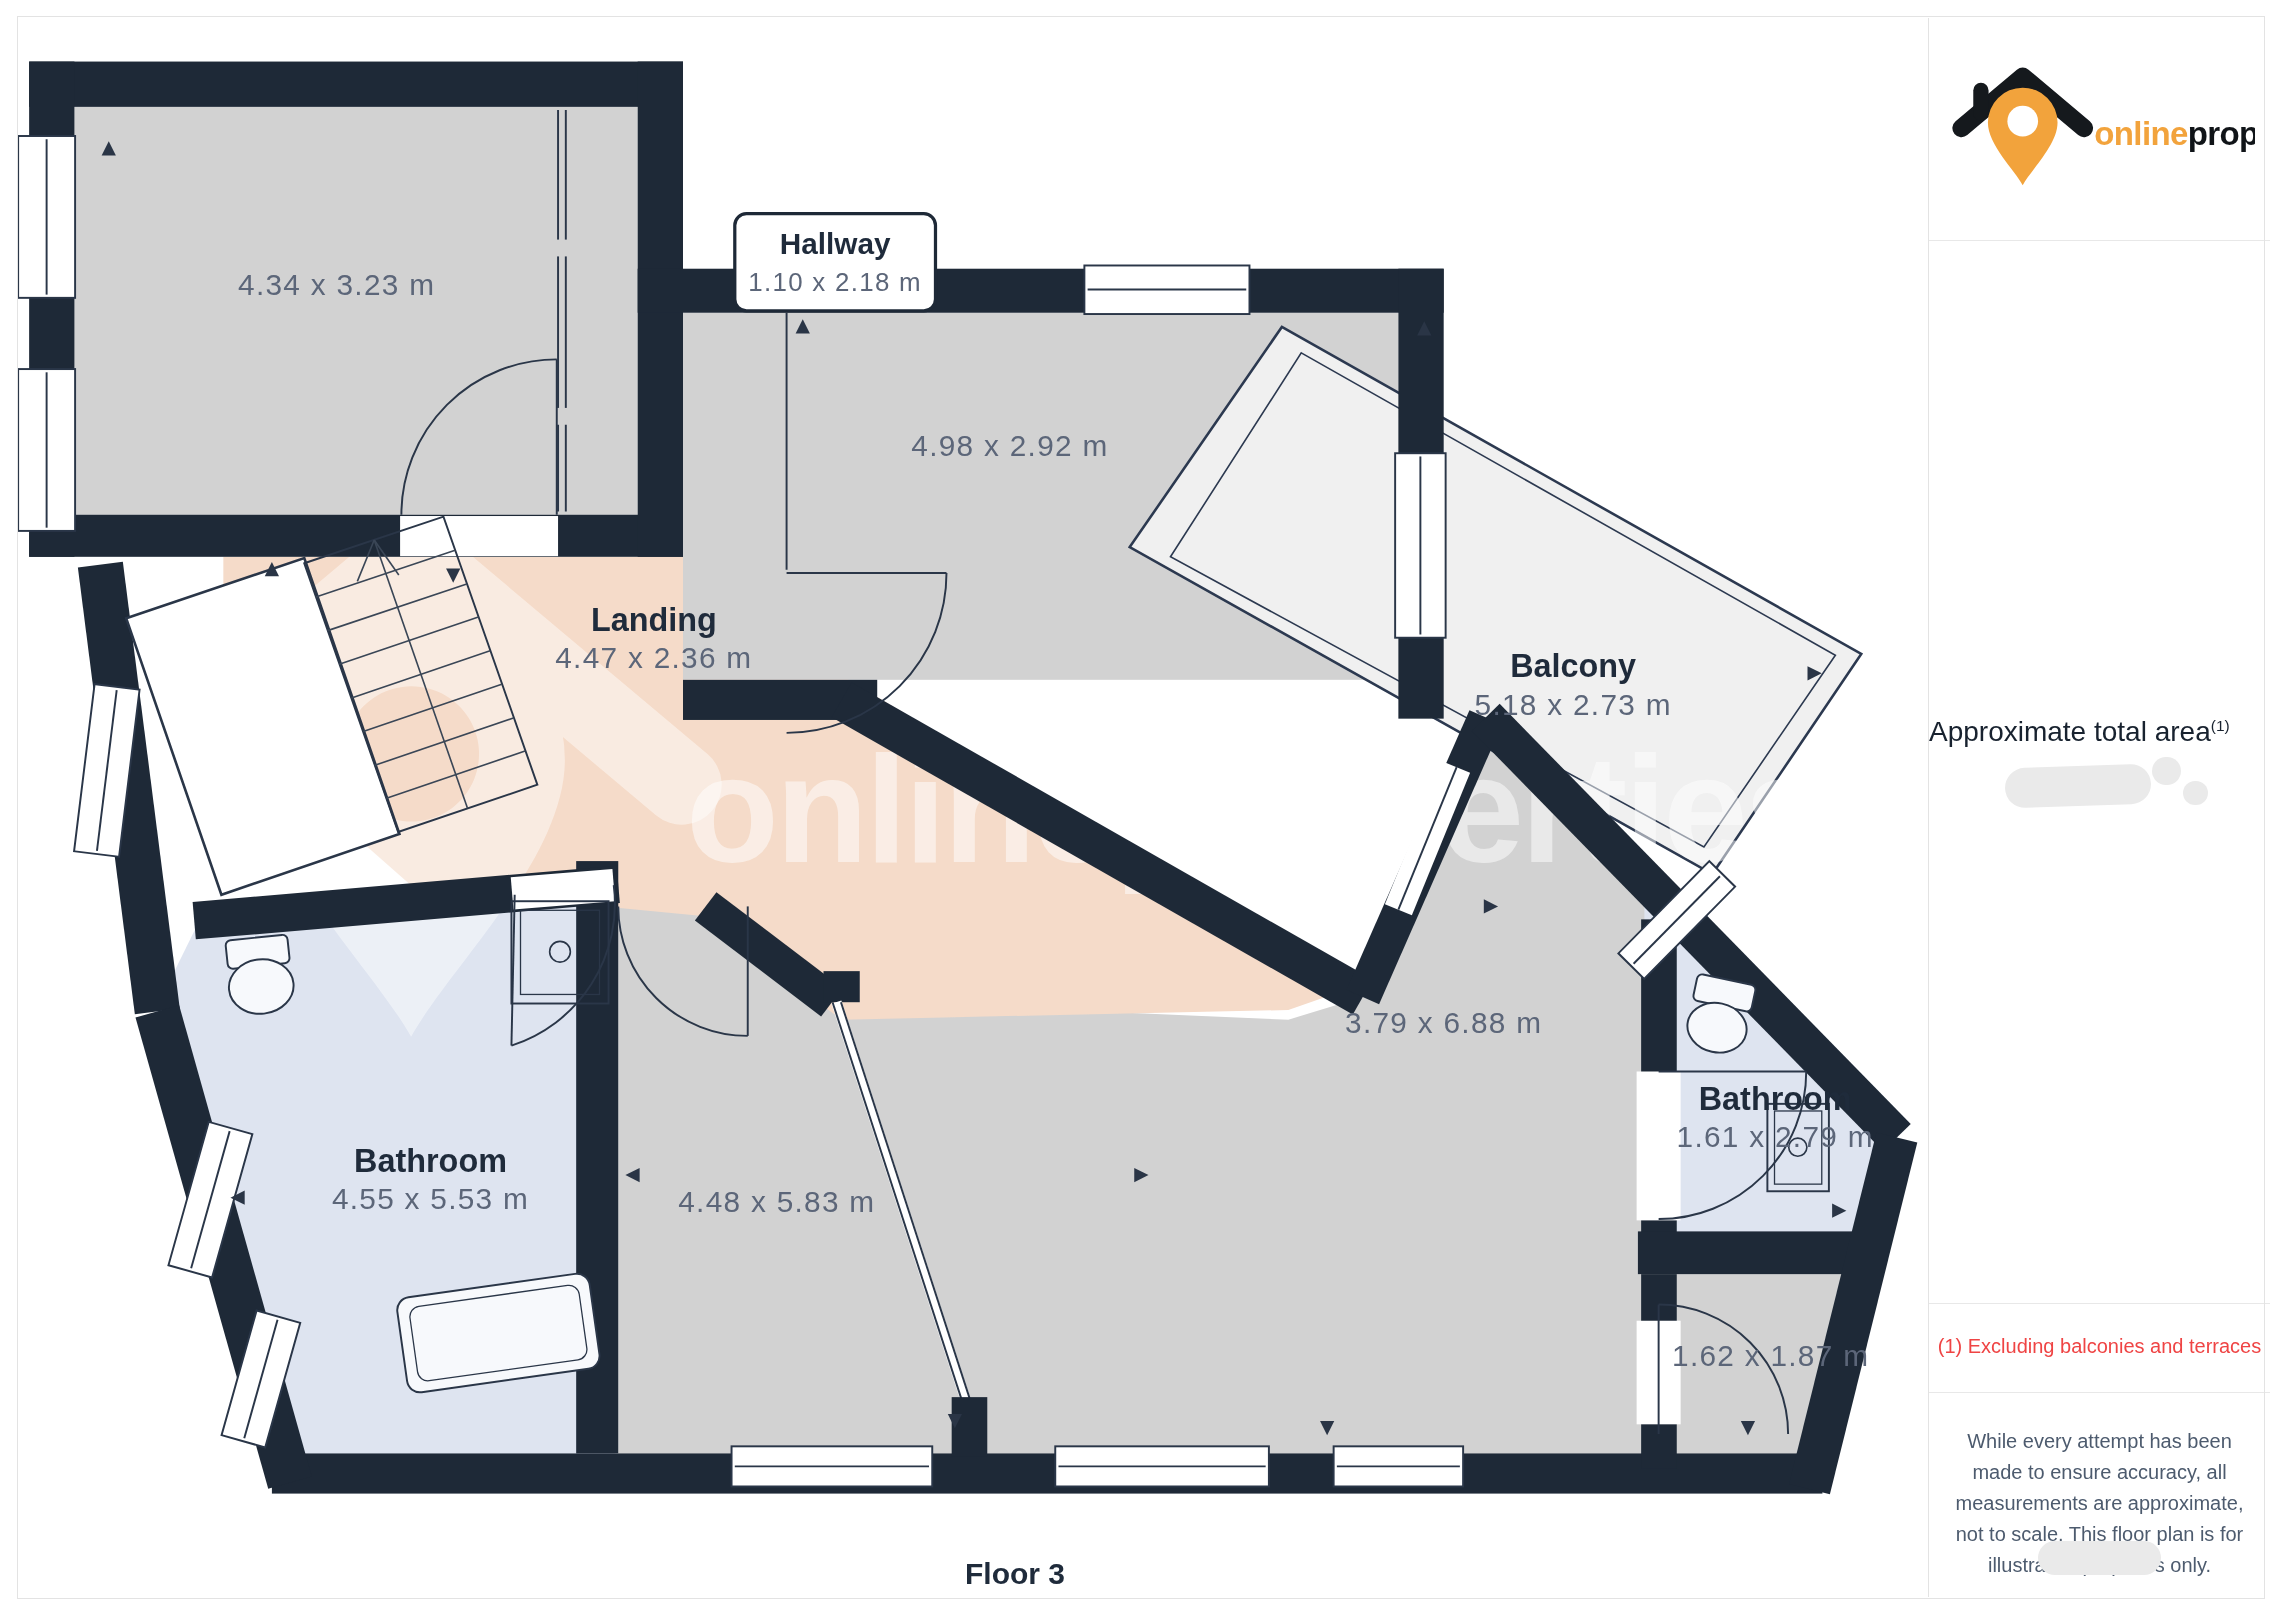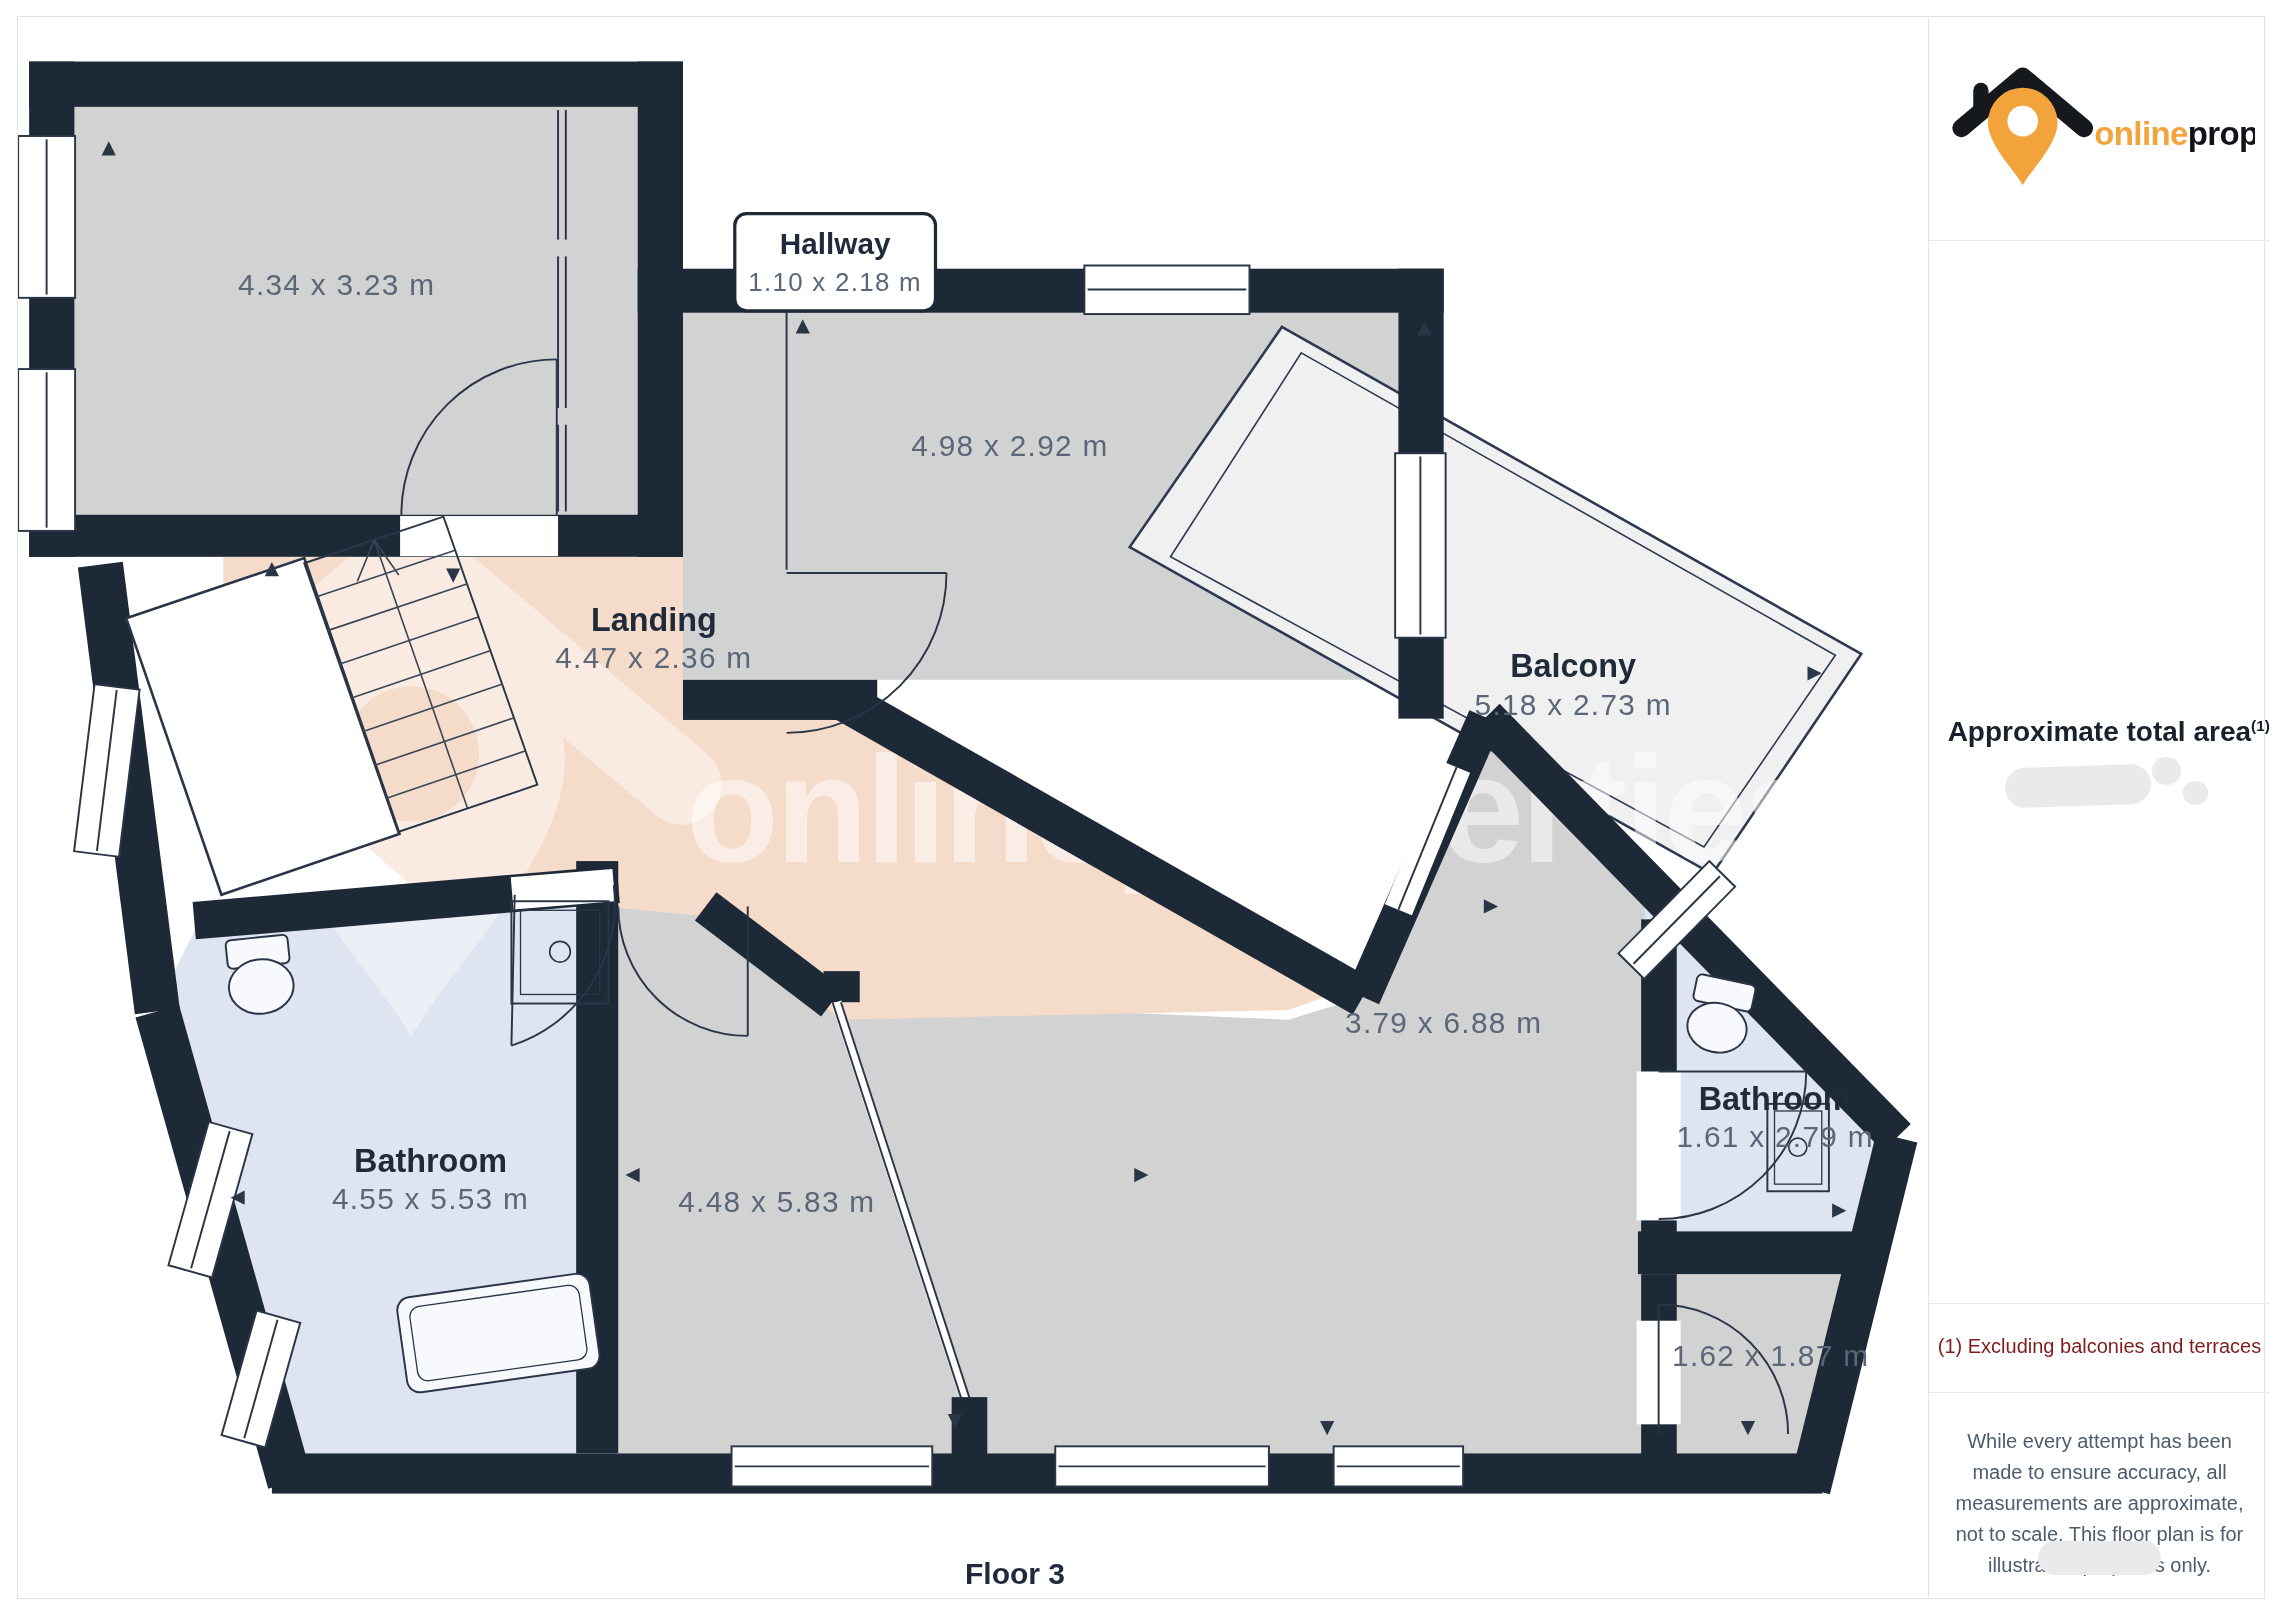--- a/index.html
+++ b/index.html
@@ -14,27 +14,27 @@
   .room-dims{font-size:46px;fill:#5c6679;letter-spacing:2px;}
   .hall-name{font-weight:bold;font-size:46px;fill:#1f2b3b;}
   .hall-dims{font-size:40px;fill:#5c6679;letter-spacing:2px;}
   .wm-text{font-weight:bold;font-size:235px;fill:#ffffff;opacity:.52;letter-spacing:-5px;}
 
   
   .sidebar{position:absolute;left:1928px;top:17.5px;width:341px;height:1579px;background:#fff;
            border-left:1.9px solid #e3e3e3;}
   .sb-divider{position:absolute;left:0;width:100%;border-top:1.9px solid #e8e8e8;height:0;}
   .sb-logo{position:absolute;top:23px;left:0;width:100%;text-align:center;}
-  .area-heading{position:absolute;top:698px;left:0;width:100%;text-align:right;
-                font-size:28px;font-weight:bold;color:#18222f;}
+  .area-heading{position:absolute;top:698px;left:0;width:100%;text-align:left;
+                font-size:28px;font-weight:normal;color:#18222f;}
   .area-heading sup{font-size:15.5px;}
   .blob{position:absolute;background:#eaeaea;border-radius:26px;}
   .blob-dot{position:absolute;background:#eaeaea;border-radius:50%;}
   .footnote{position:absolute;top:1317px;left:0;width:100%;text-align:center;
-            font-size:20px;color:#7f1d1d;}
+            font-size:20px;color:#ef4444;}
   .disclaimer{position:absolute;top:1408px;left:0;width:100%;box-sizing:border-box;
               padding:0 19.4px;text-align:center;font-size:20px;line-height:1.55;color:#4d5b6e;}
   .floor-label{position:absolute;left:871px;top:1557px;width:194px;text-align:right;
                font-size:30px;font-weight:bold;color:#1f2b3b;}
   .logo-word{font-size:51px;font-weight:bold;letter-spacing:-1px;}
 </style>
 </head>
 <body>
 
 <div class="page">

